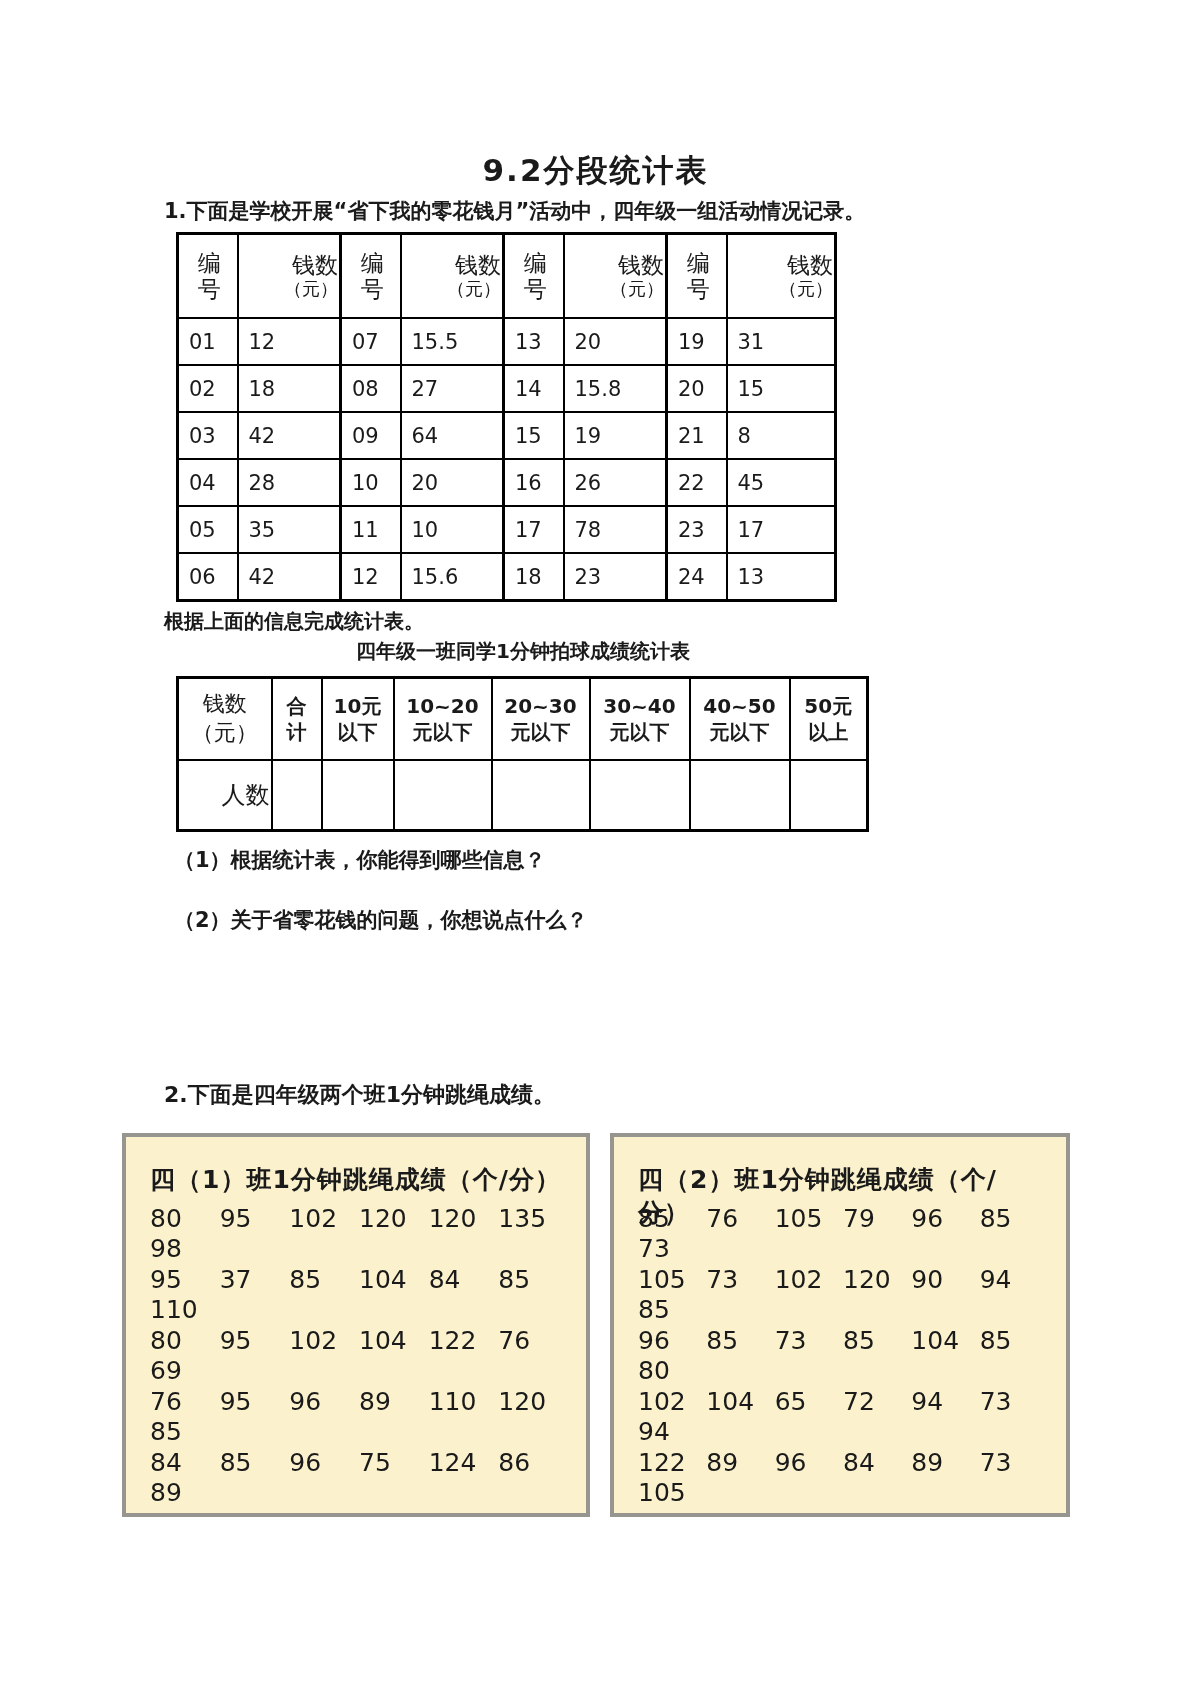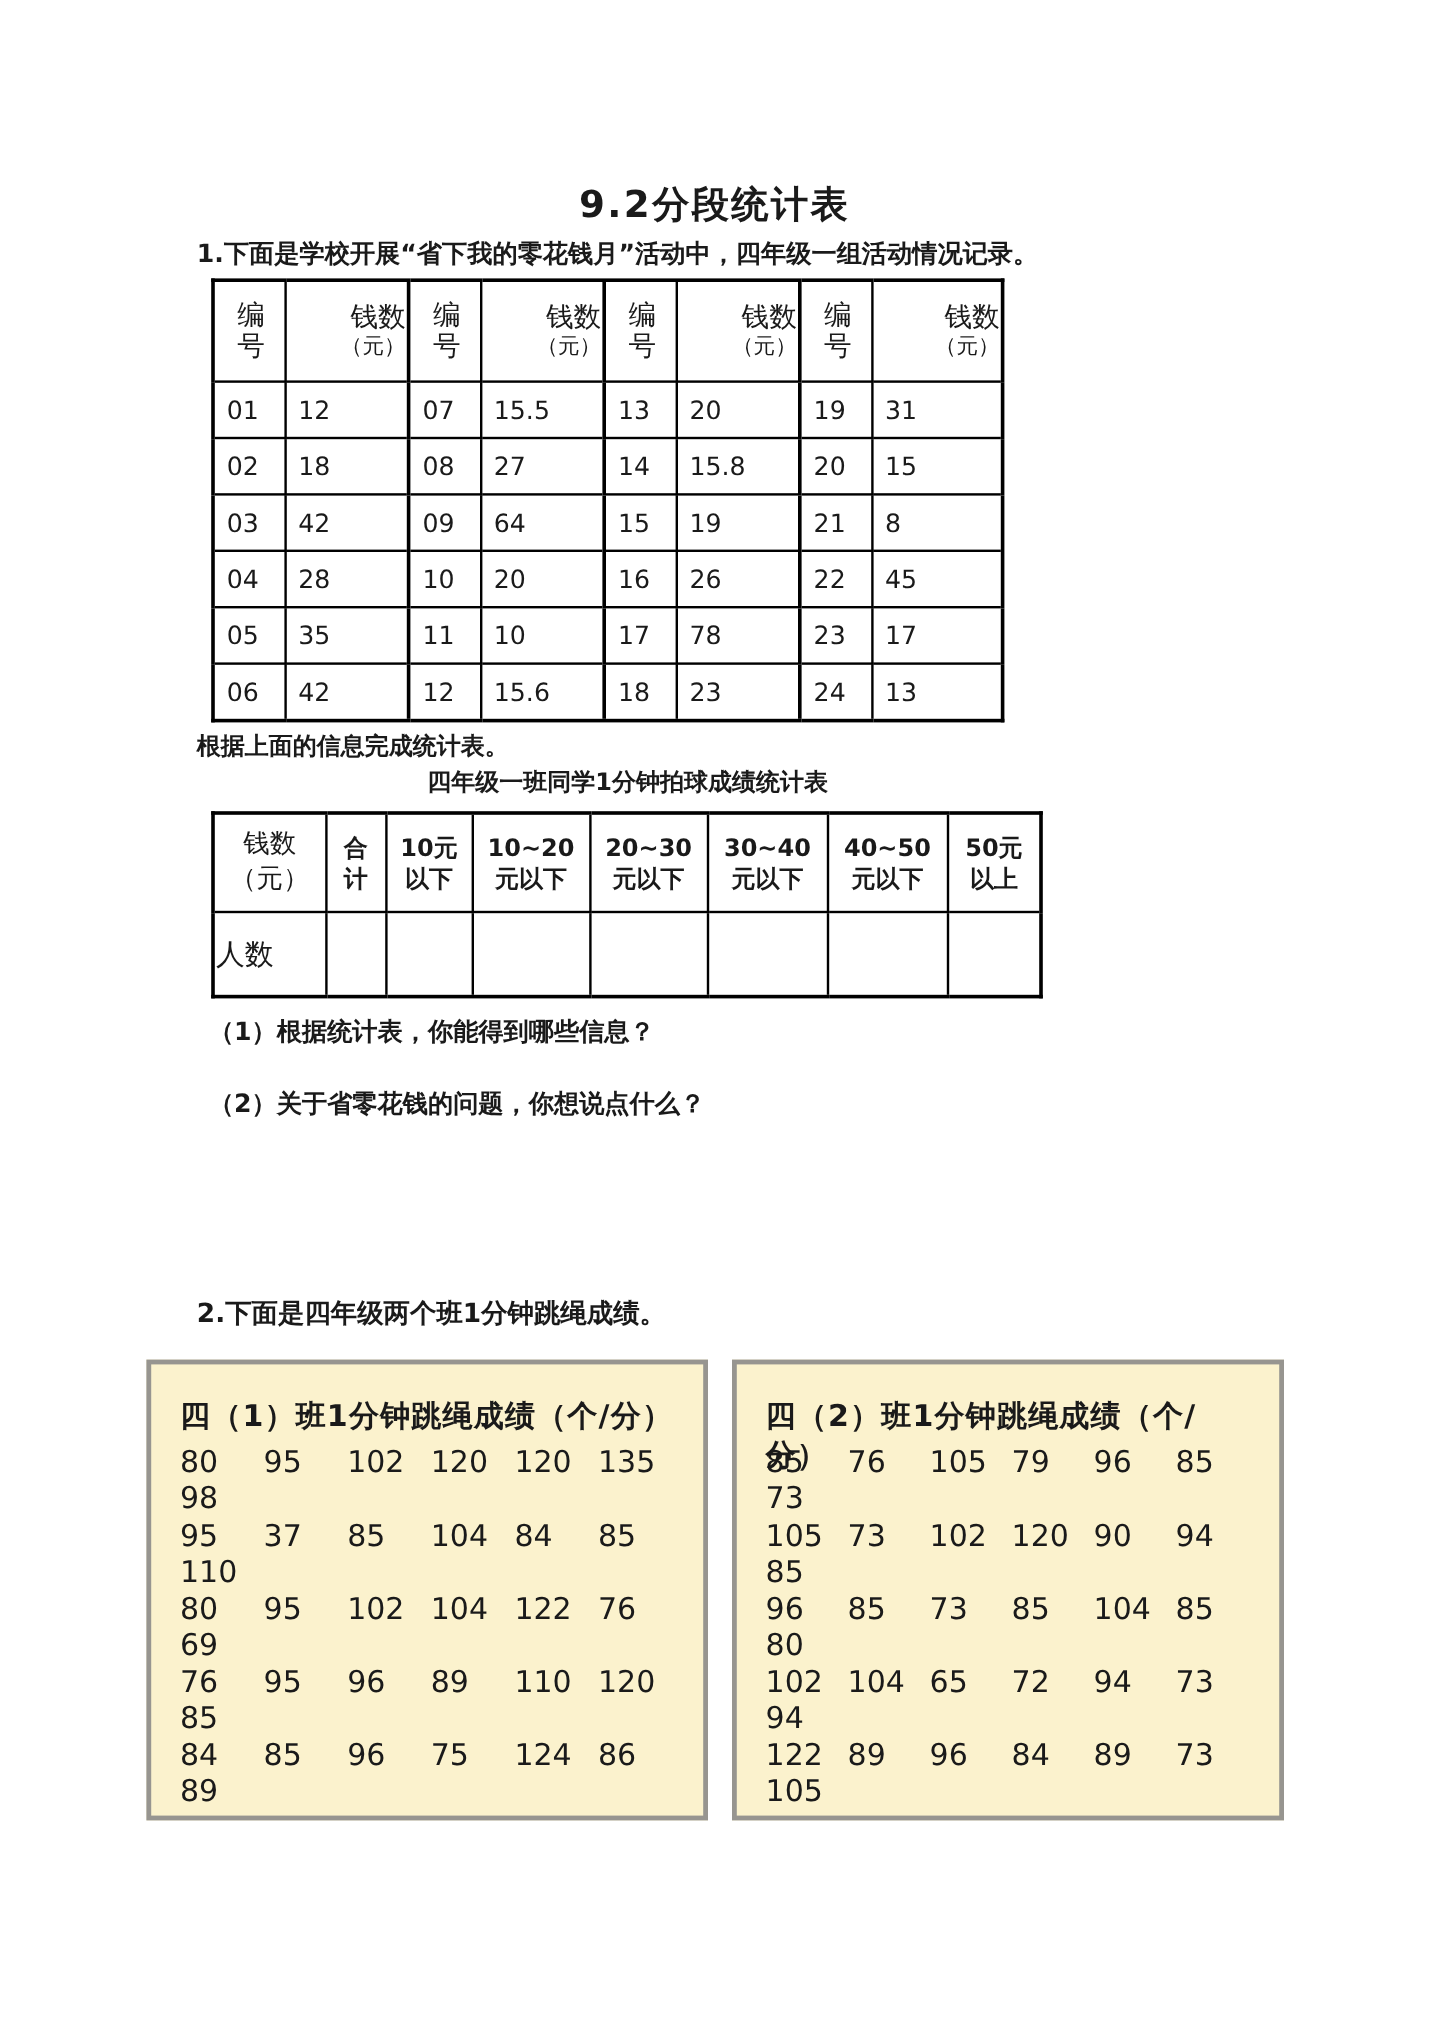--- a/index.html
+++ b/index.html
@@ -35,21 +35,21 @@
 
   .t2{left:176px;top:676px;}
   .t2 th,.t2 td{border:2px solid #000;vertical-align:middle;}
   .t2 tr>*:first-child{border-left:3px solid #000;}
   .t2 tr>*:last-child{border-right:3px solid #000;}
   .t2 tr:first-child>*{border-top:3px solid #000;}
   .t2 tr:last-child>*{border-bottom:3px solid #000;}
   .t2 th{height:78px;font-size:20px;font-weight:700;text-align:center;line-height:1.3;}
   .t2 th.lbl{font-family:"DejaVu Serif",serif;font-weight:400;font-size:22px;}
   .t2 td{height:66px;}
-  .t2 td.lbl{font-family:"DejaVu Serif",serif;font-size:24px;text-align:left;}
+  .t2 td.lbl{font-family:"DejaVu Serif",serif;font-size:24px;text-align:right;}
   .t2c0{width:94px;} .t2c1{width:50px;} .t2c2{width:72px;} .t2c3{width:98px;}
   .t2c4{width:98px;} .t2c5{width:100px;} .t2c6{width:100px;} .t2c7{width:78px;}
 
   
   .score-box{box-sizing:border-box;background:#fbf2cd;border:4px solid #979590;
     padding:26px 18px 10px 24px;}
   #box1{left:122px;top:1133px;width:468px;height:384px;}
   #box2{left:610px;top:1133px;width:460px;height:384px;}
   .score-box .box-title{font-size:25px;font-weight:700;height:40px;letter-spacing:1px;}
   .score-row{display:grid;grid-template-columns:repeat(6,1fr);height:61px;

